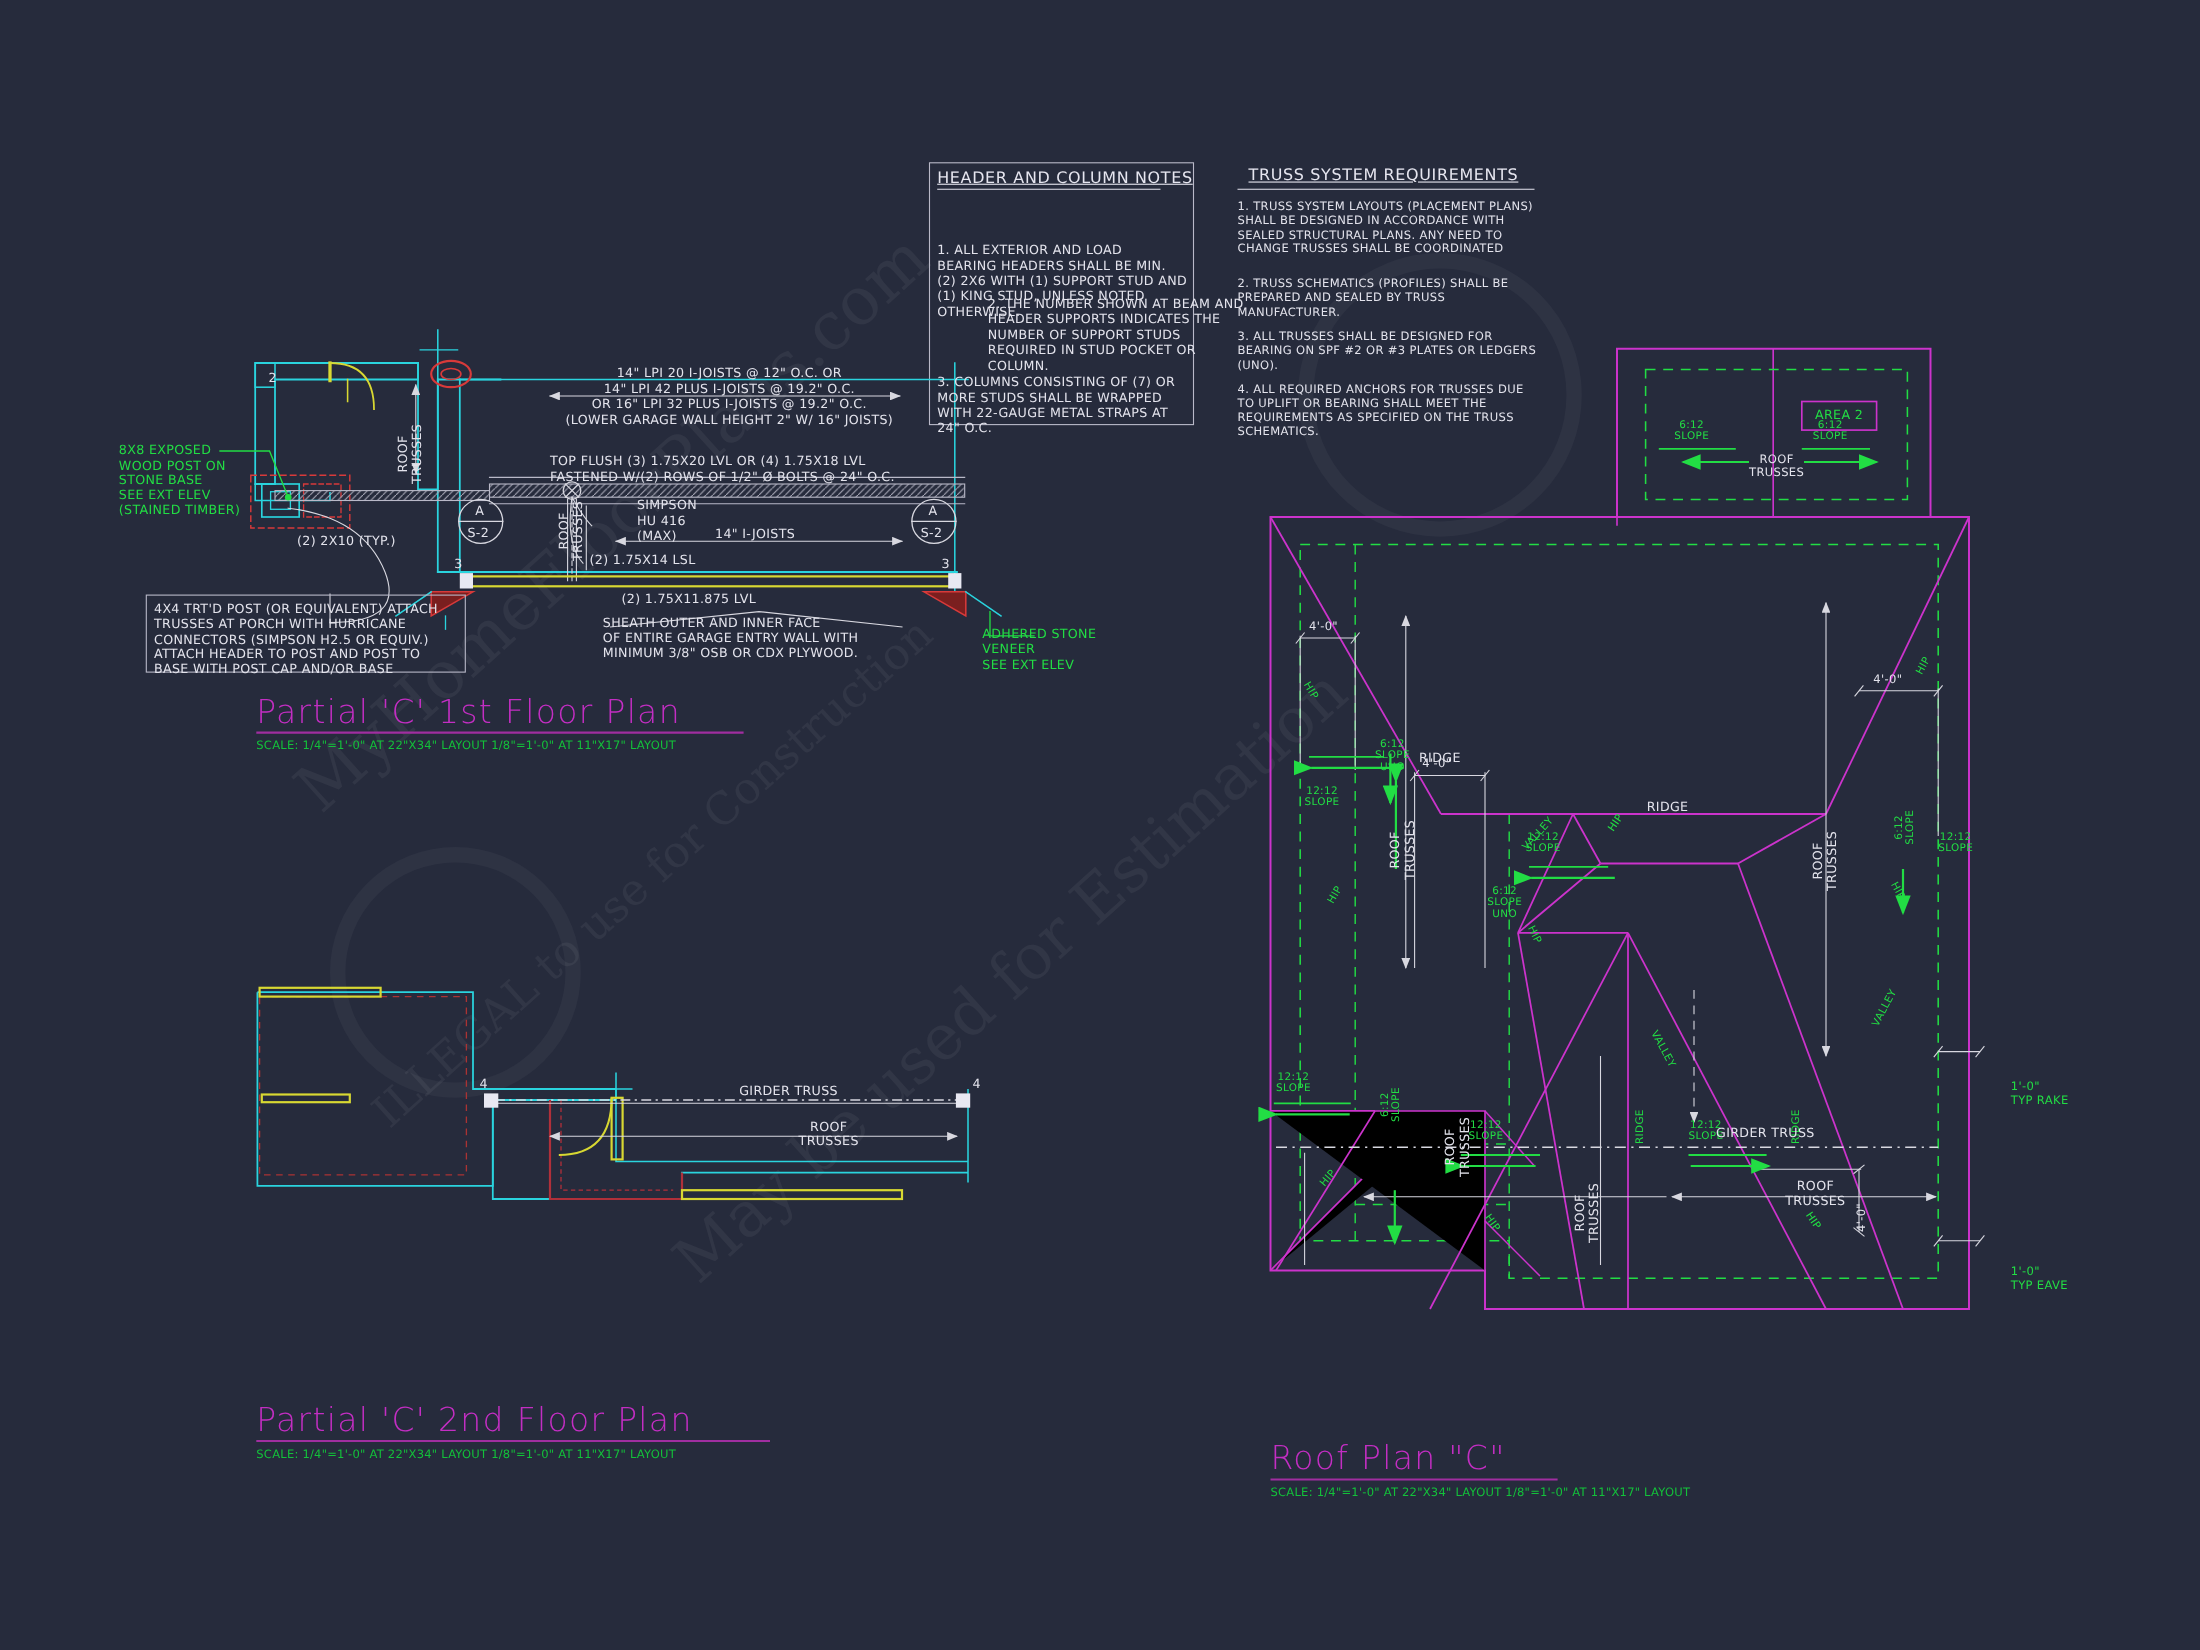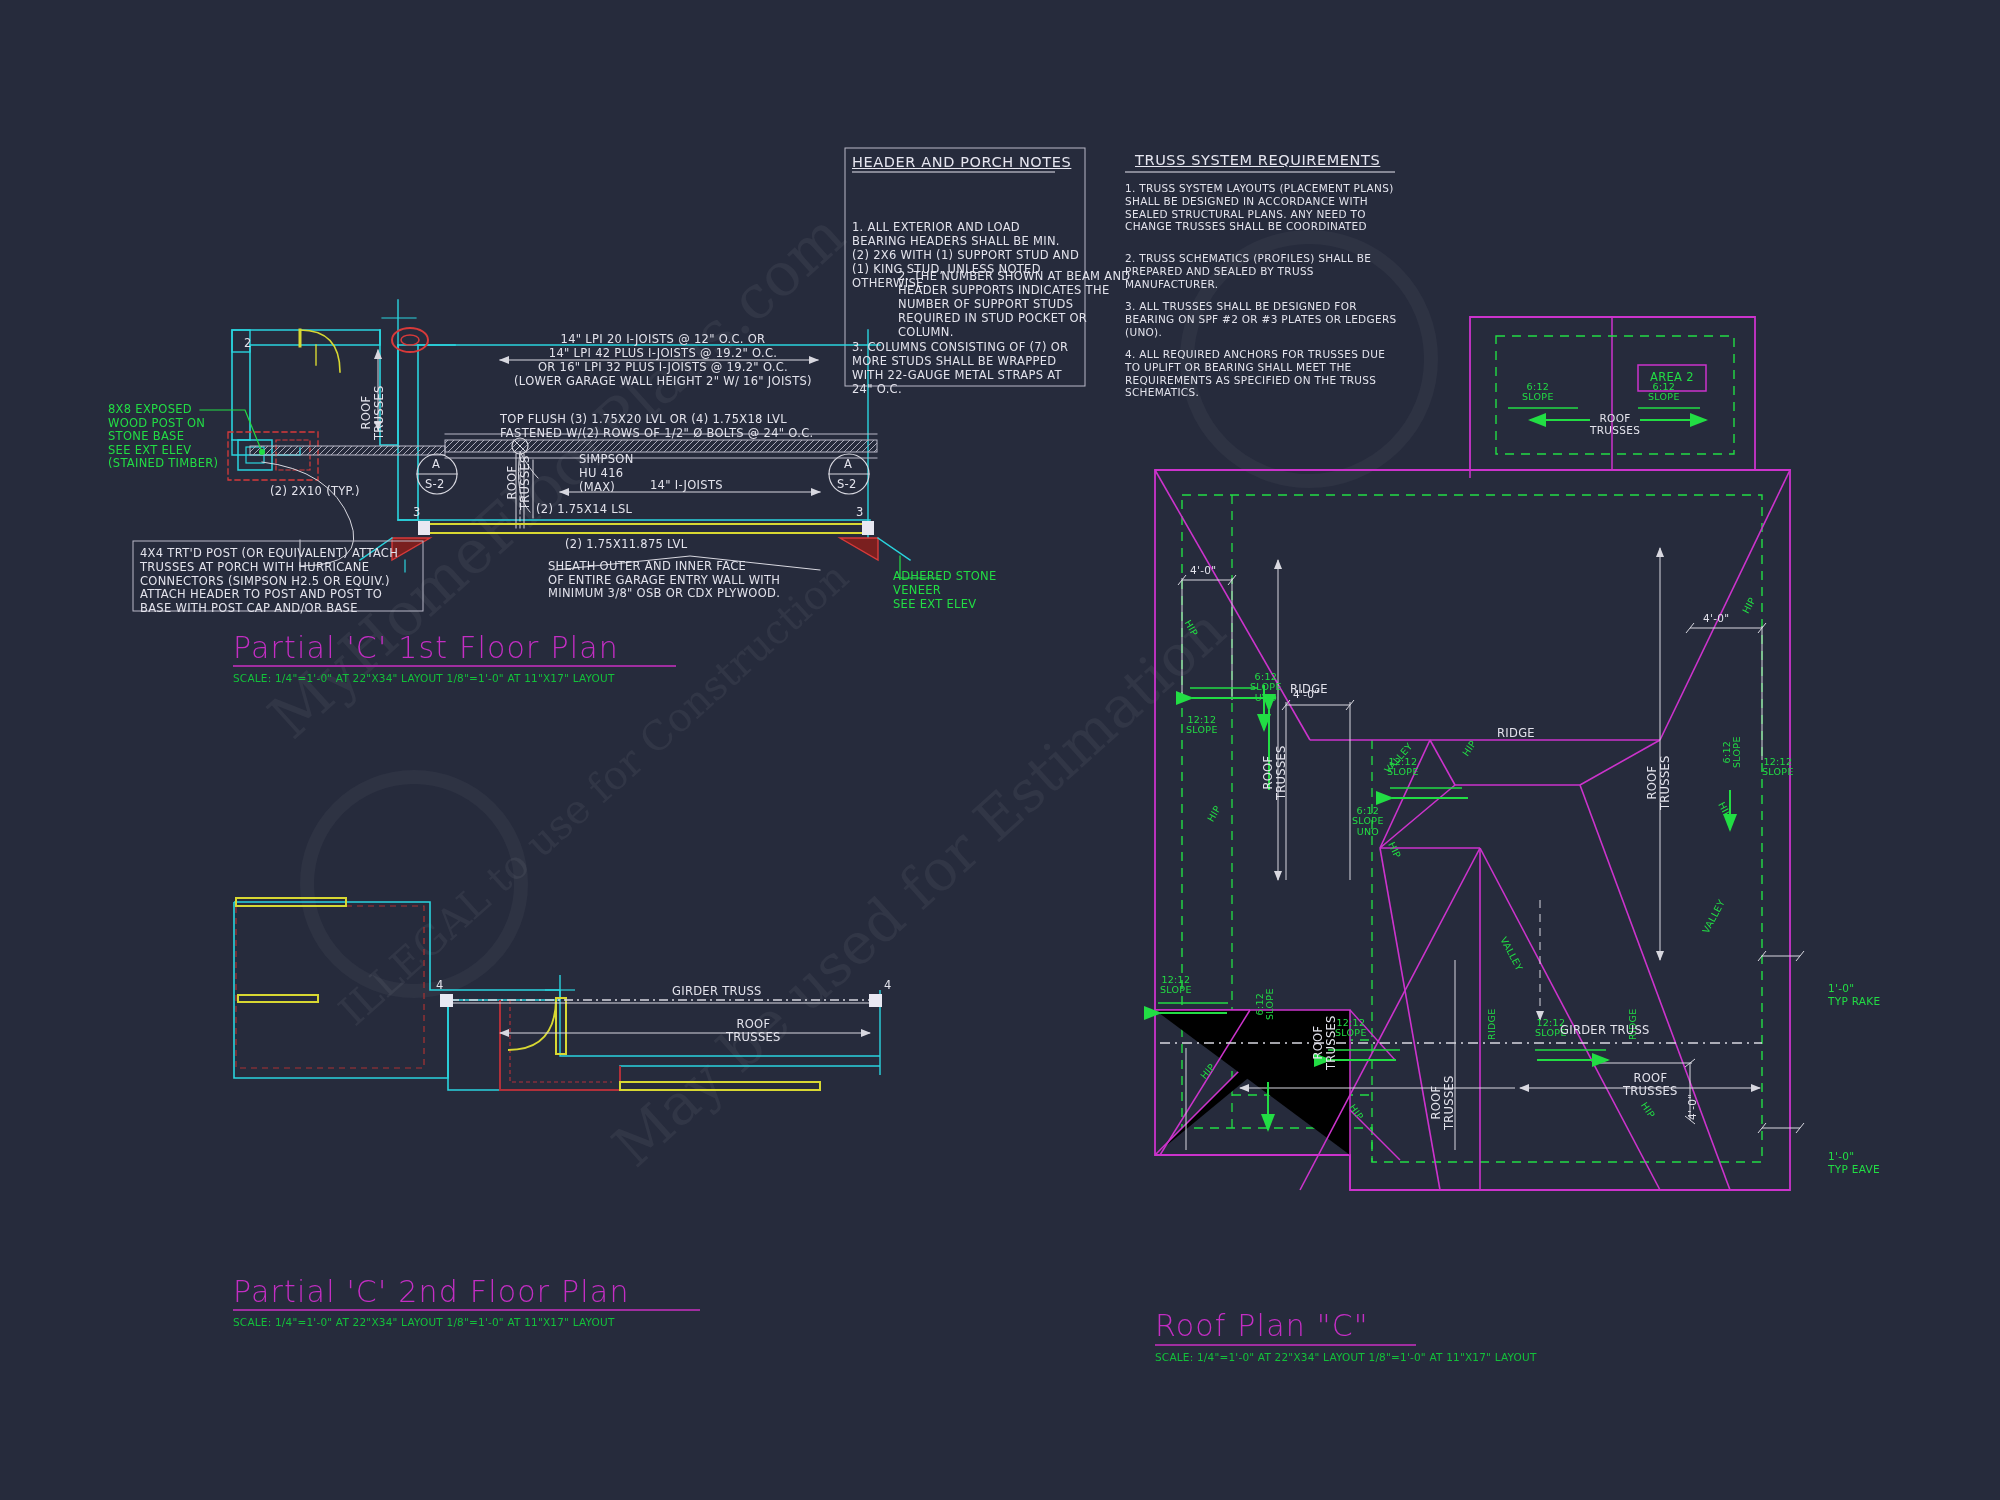--- a/index.html
+++ b/index.html
@@ -276,21 +276,21 @@
         <line x1="1190" y1="688" x2="1258" y2="688"></line>
         <line x1="1390" y1="788" x2="1462" y2="788"></line>
         <line x1="1535" y1="1050" x2="1606" y2="1050"></line>
         <line x1="1328" y1="1050" x2="1400" y2="1050"></line>
         <line x1="1158" y1="1003" x2="1228" y2="1003"></line>
       </g>
     </g>
     <line x1="1155" y1="1345" x2="1416" y2="1345" stroke="#a02ea0" stroke-width="2"></line>
   </svg>
 
-  <div class="txt notetitle" style="left:852px;top:154px;">HEADER AND PORCH NOTES</div>
+  <div class="txt notetitle" style="left:852px;top:154px;">HEADER AND COLUMN NOTES</div>
   <div class="txt white t11 caps" style="left:852px;top:188px;margin-top:32px;">1. ALL EXTERIOR AND LOAD
 BEARING HEADERS SHALL BE MIN.
 (2) 2x6 WITH (1) SUPPORT STUD AND
 (1) KING STUD, UNLESS NOTED
 OTHERWISE.</div>
   <div class="txt white t11 caps" style="left:864px;top:269px;margin-left:34px;">2. THE NUMBER SHOWN AT BEAM AND
 HEADER SUPPORTS INDICATES THE
 NUMBER OF SUPPORT STUDS
 REQUIRED IN STUD POCKET OR
 COLUMN.</div>

